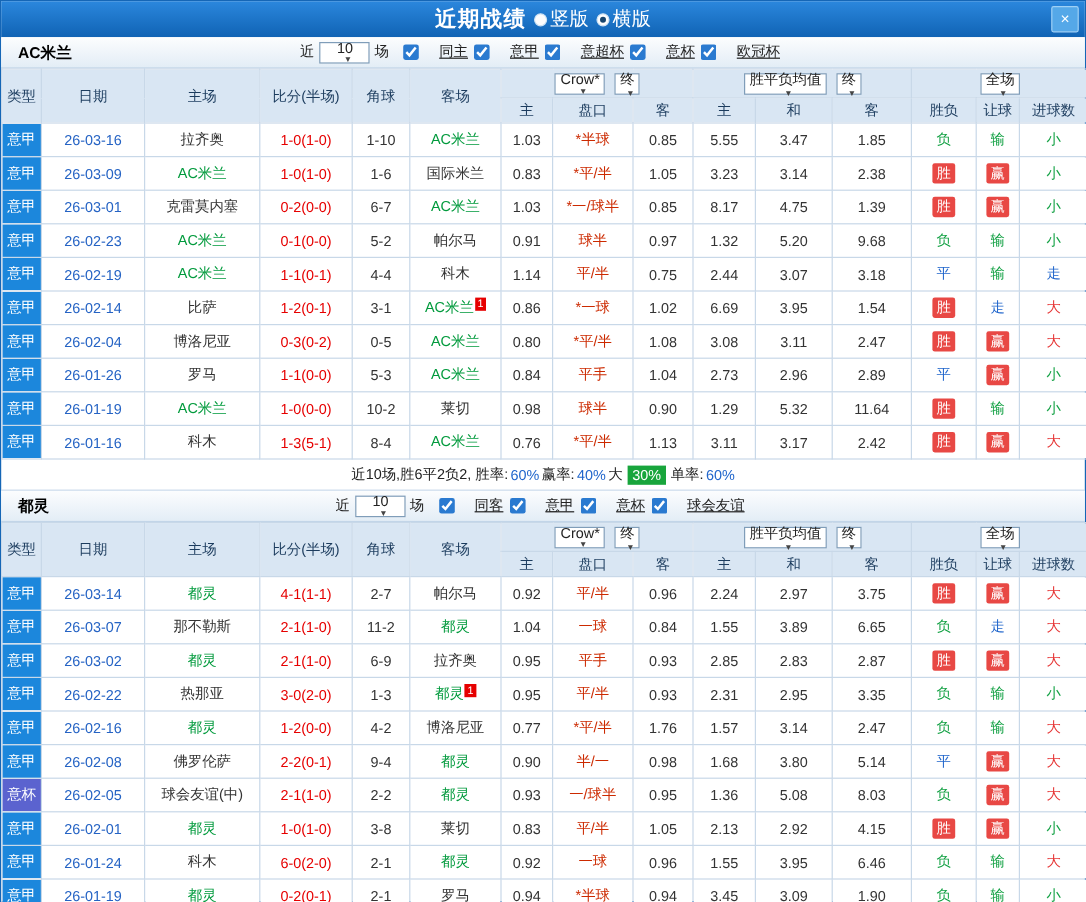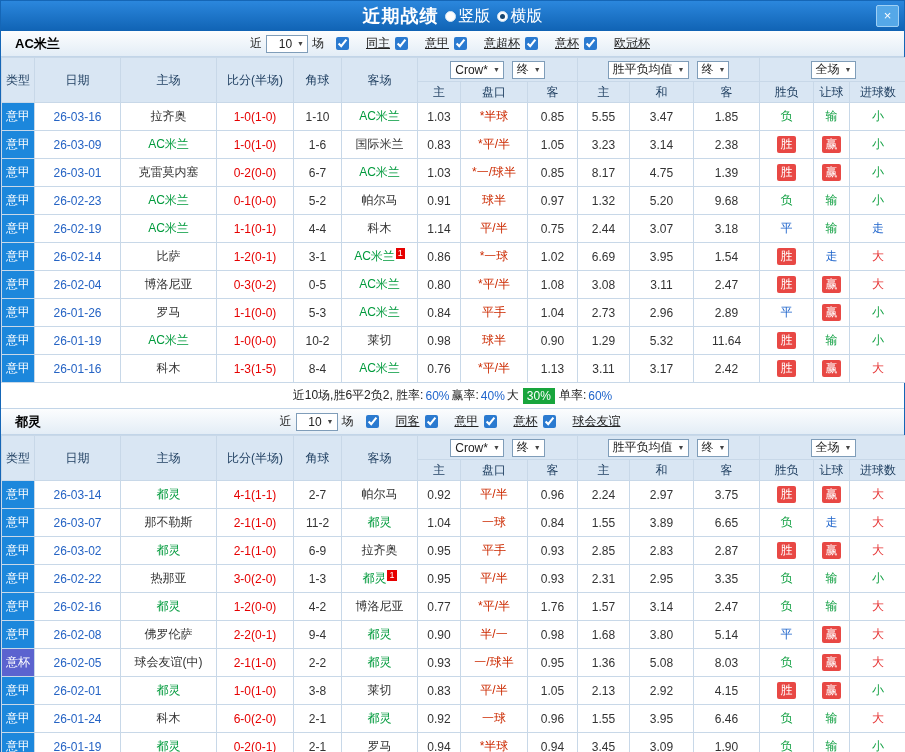--- a/index.html
+++ b/index.html
@@ -18,21 +18,21 @@
 
   
   .sec-header { height:26px; background:linear-gradient(180deg,#fcfdfe,#e3edf6); border-bottom:1px solid #c2d5e8; position:relative; display:flex; align-items:center; color:#222; flex:0 0 26px; }
   .team-name { position:absolute; left:14px; font-weight:bold; font-size:13px; color:#000; }
   .sec-controls { margin:0 auto; display:flex; align-items:center; gap:4px; }
   .filters { display:flex; align-items:center; margin-left:8px; }
   .filter { display:flex; align-items:center; gap:17px; margin-right:5px;text-decoration:underline; }
   .filter input { width:13px; height:13px; accent-color:#2a7ad0; }
 
   
-  .dd { display:inline-flex; align-items:center; justify-content:flex-end; background:#fff; border:1px solid #7f9db9; height:18px; padding:0 3px 0 4px; font-size:12px; color:#222; cursor:pointer; }
+  .dd { display:inline-flex; align-items:center; justify-content:center; background:#fff; border:1px solid #7f9db9; height:18px; padding:0 3px 0 4px; font-size:12px; color:#222; cursor:pointer;flex-direction:column; }
   .dd .arrow { font-size:7px; color:#444; margin-left:5px; }
   .count-dd { width:42px; }
 
   
   table { width:100%; border-collapse:collapse; table-layout:fixed; }
   th, td { border:1px solid var(--grid_border); text-align:center; overflow:hidden; white-space:nowrap; }
   thead th { background:var(--header_bg); font-weight:normal; color:#1c3c5e; font-size:12px; }
   thead tr.h1 th { height:24px; }
   thead tr.h2 th { height:21px; }
   .group-dds { display:flex; justify-content:center; gap:8px; align-items:center; }
@@ -335,21 +335,21 @@
             <td class="odds">5.32</td>
             <td class="odds">11.64</td>
             <td><span class="rb">胜</span></td>
             <td><span class="gt">输</span></td>
             <td><span class="gt">小</span></td>
           </tr>
           <tr>
             <td class="type lg-blue">意甲</td>
             <td class="date">26-01-16</td>
             <td class="team"><span class="">科木</span></td>
-            <td class="score">1-3(1-5)</td>
+            <td class="score">1-3(5-1)</td>
             <td class="corner">8-4</td>
             <td class="team"><span class="self">AC米兰</span></td>
             <td class="odds">0.76</td>
             <td class="pankou">*平/半</td>
             <td class="odds">1.13</td>
             <td class="odds">3.11</td>
             <td class="odds">3.17</td>
             <td class="odds">2.42</td>
             <td><span class="rb">胜</span></td>
             <td><span class="rb">赢</span></td>

